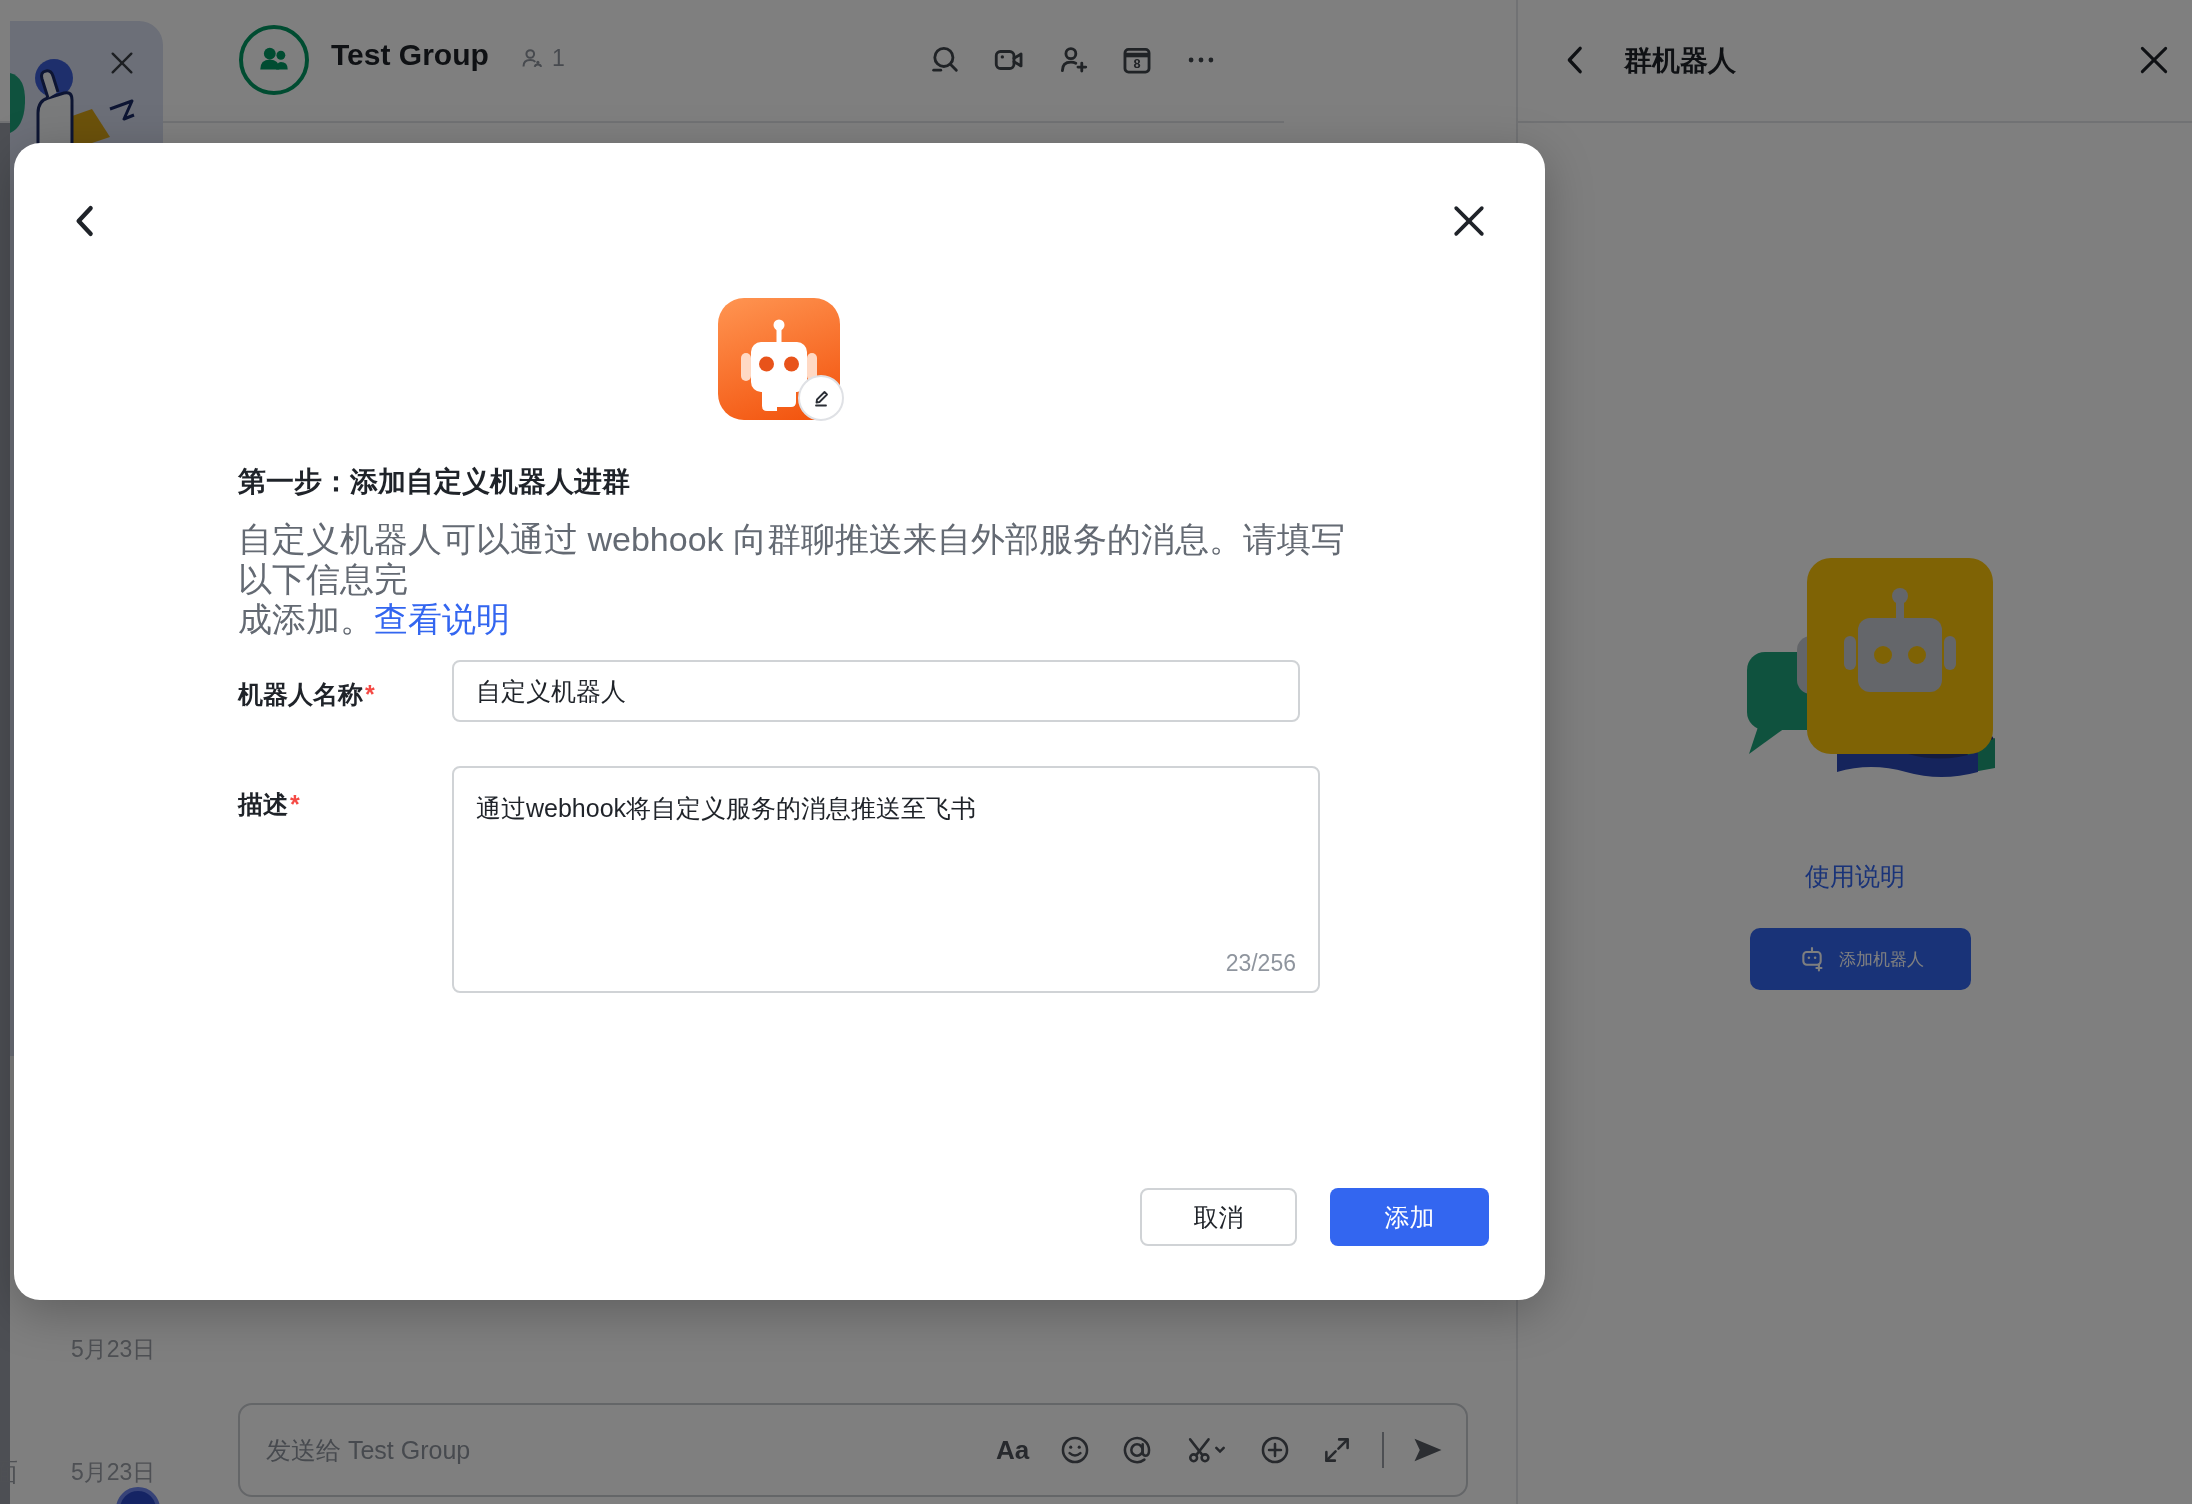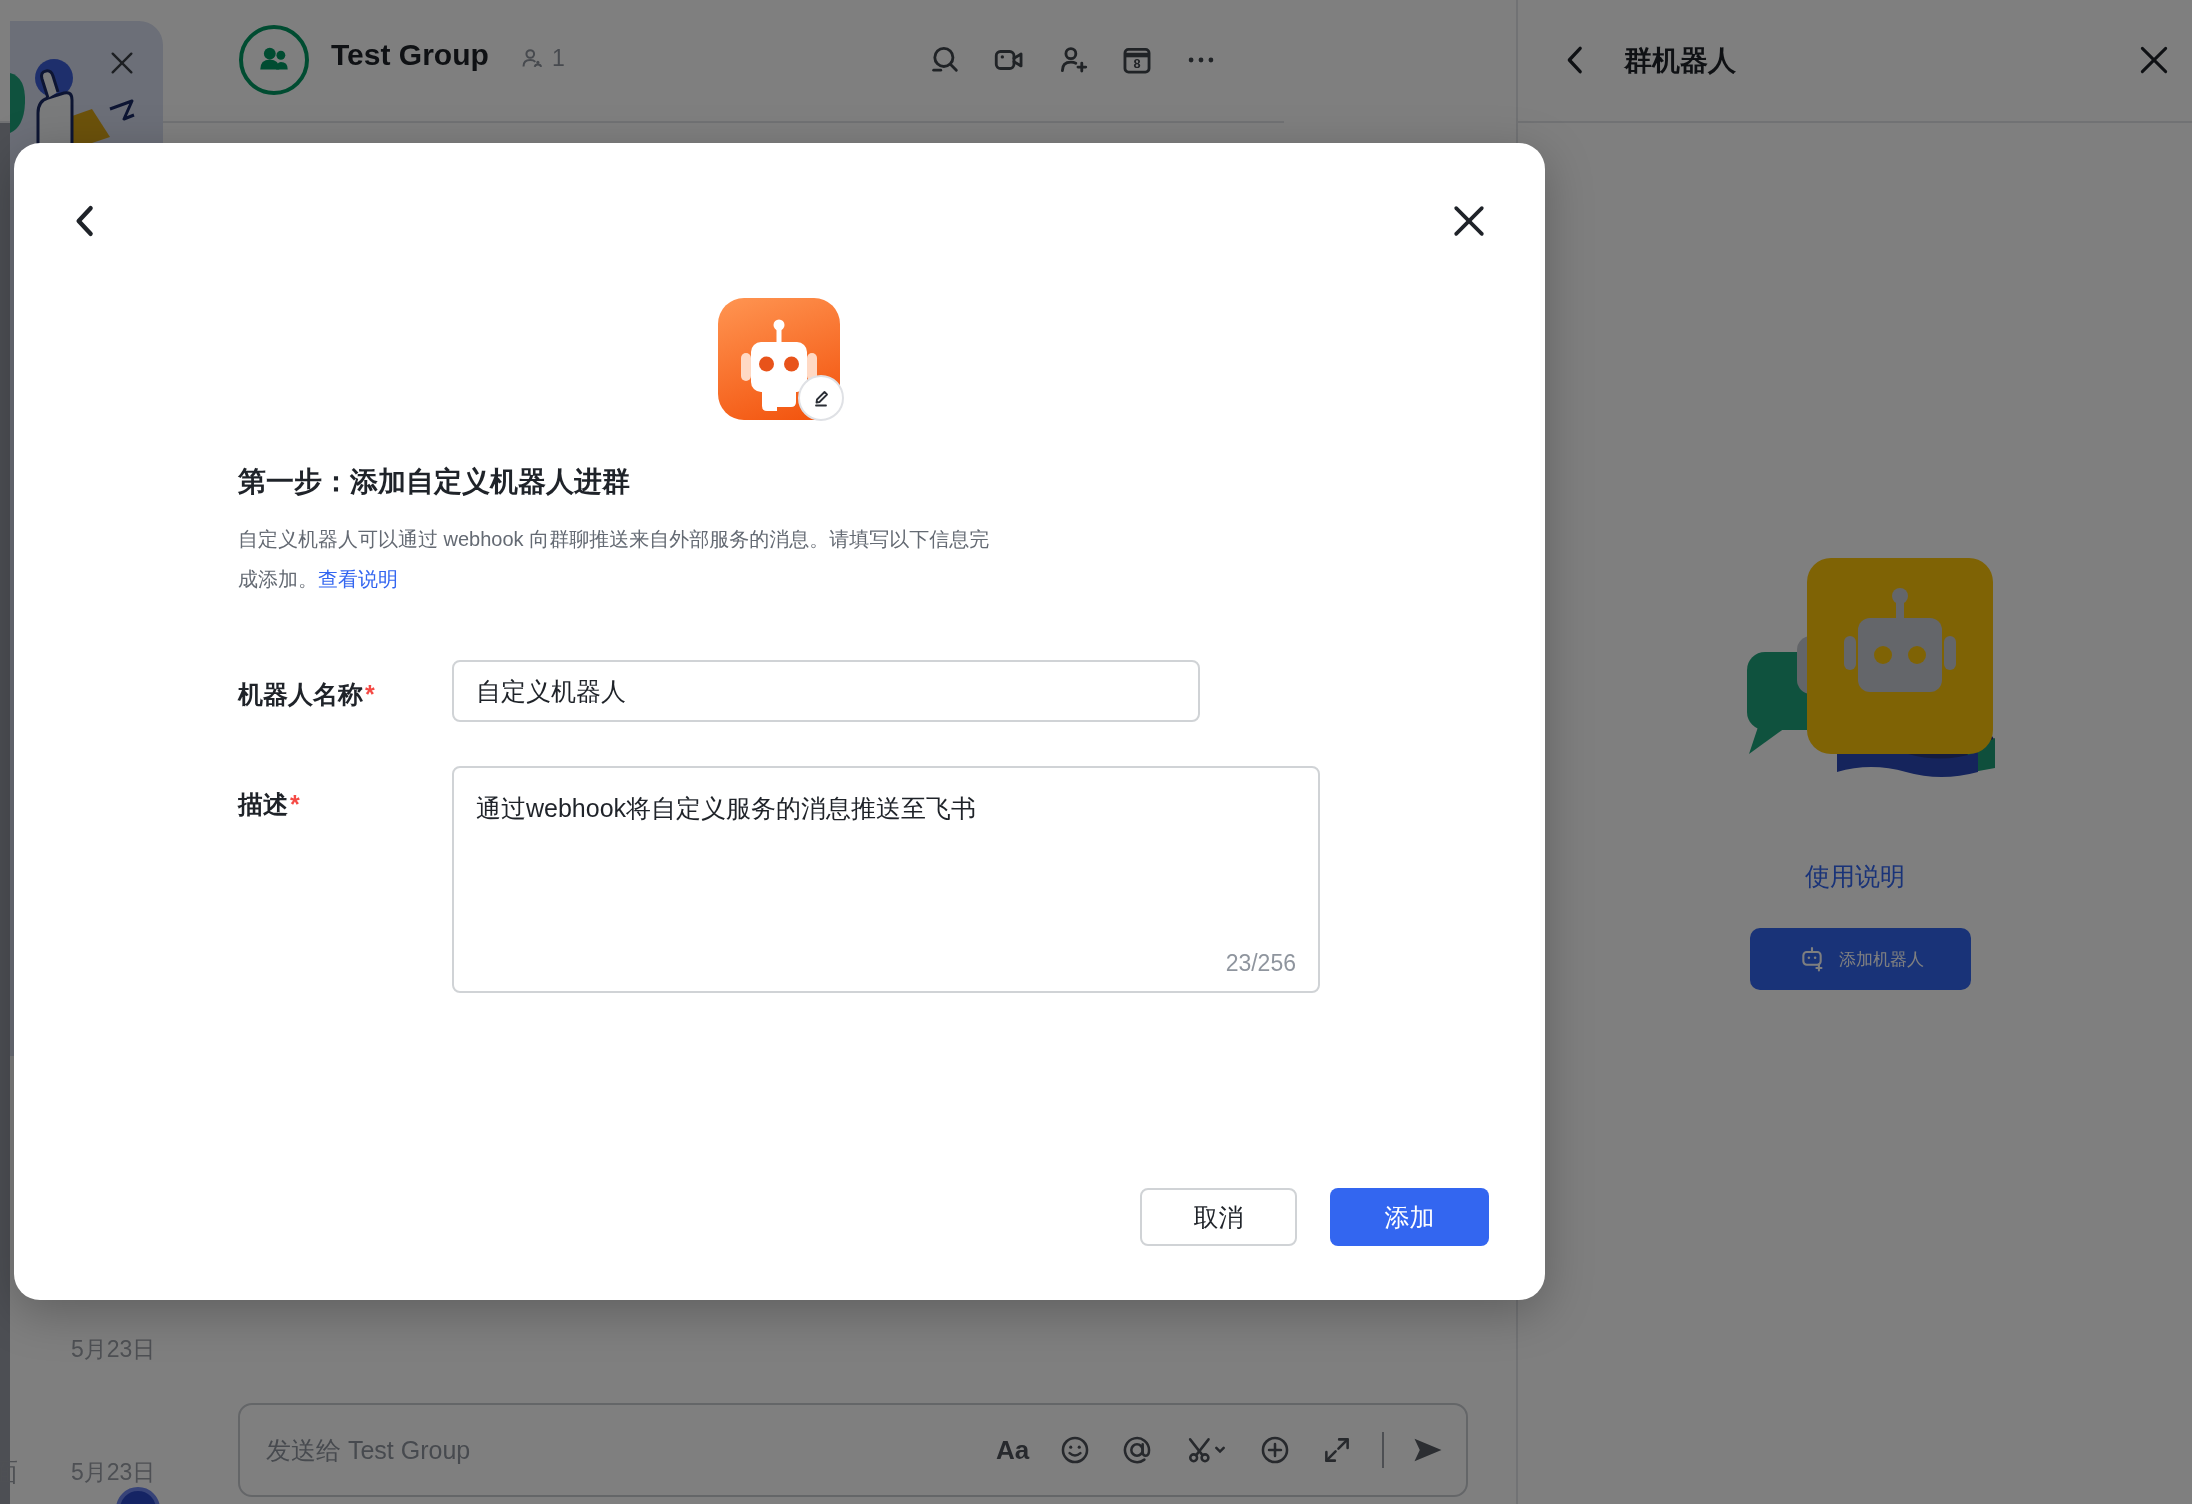--- a/index.html
+++ b/index.html
@@ -48,25 +48,25 @@
   .panel-add-btn { position:absolute; left:232px; top:928px; width:221px; height:62px; background:#3366F0; border:none; border-radius:10px; color:#fff; font-size:17px; font-family:inherit; display:flex; align-items:center; justify-content:center; gap:12px; cursor:pointer; }
 
   
   .dim-overlay { position:absolute; left:0; top:0; width:2192px; height:1504px; background:rgba(0,0,0,0.50); }
   .modal { position:absolute; left:14px; top:143px; width:1531px; height:1157px; background:#fff; border-radius:26px; box-shadow:0 12px 48px rgba(0,0,0,0.25); }
   .modal-back { position:absolute; left:50px; top:56px; width:44px; height:44px; color:#1F2329; cursor:pointer; }
   .modal-close { position:absolute; left:1433px; top:56px; width:44px; height:44px; color:#1F2329; cursor:pointer; }
   .bot-icon { position:absolute; left:704px; top:155px; width:122px; height:122px; border-radius:26px; background:linear-gradient(160deg,#FF9552 0%,#F2500A 100%); cursor:pointer; }
   .edit-badge { position:absolute; left:80px; top:77px; width:46px; height:46px; border-radius:50%; background:#fff; border:2px solid #DFE1E5; display:flex; align-items:center; justify-content:center; color:#2B2F36; cursor:pointer; }
   .step-title { position:absolute; left:224px; top:320px; font-size:28px; font-weight:700; color:#1F2329; }
-  .step-desc { position:absolute; left:224px; top:376px; width:1110px; font-size:20px; line-height:40px; color:#646A73; }
+  .step-desc { position:absolute; left:224px; top:376px; width:1110px; font-size:34px; line-height:40px; color:#646A73; }
   .desc-link { color:#3366F0; cursor:pointer; }
   .form-label { position:absolute; left:224px; font-size:25px; font-weight:600; color:#1F2329; }
   .req { color:#F54A45; margin-left:2px; }
-  .name-input { position:absolute; left:438px; top:517px; width:748px; height:62px; border:2px solid #D0D3D6; border-radius:8px; font-size:25px; font-family:inherit; color:#1F2329; padding:0 22px; outline:none; background:#fff; }
+  .name-input { position:absolute; left:438px; top:517px; width:848px; height:62px; border:2px solid #D0D3D6; border-radius:8px; font-size:25px; font-family:inherit; color:#1F2329; padding:0 22px; outline:none; background:#fff; }
   .desc-box { position:absolute; left:438px; top:623px; width:868px; height:227px; border:2px solid #D0D3D6; border-radius:8px; background:#fff; }
   .desc-box textarea { width:100%; height:160px; border:none; outline:none; resize:none; font-size:25px; font-family:inherit; color:#1F2329; padding:24px 22px; background:transparent; }
   .char-counter { position:absolute; right:22px; bottom:14px; font-size:23px; color:#8F959E; }
   .modal-footer { position:absolute; right:56px; bottom:54px; display:flex; gap:33px; }
   .btn { height:58px; border-radius:8px; font-size:25px; font-family:inherit; display:flex; align-items:center; justify-content:center; cursor:pointer; }
   .btn-cancel { width:157px; background:#fff; border:2px solid #D0D3D6; color:#1F2329; }
   .btn-confirm { width:159px; background:#3366F0; border:none; color:#fff; }
 
   svg { display:block; }
 </style>

